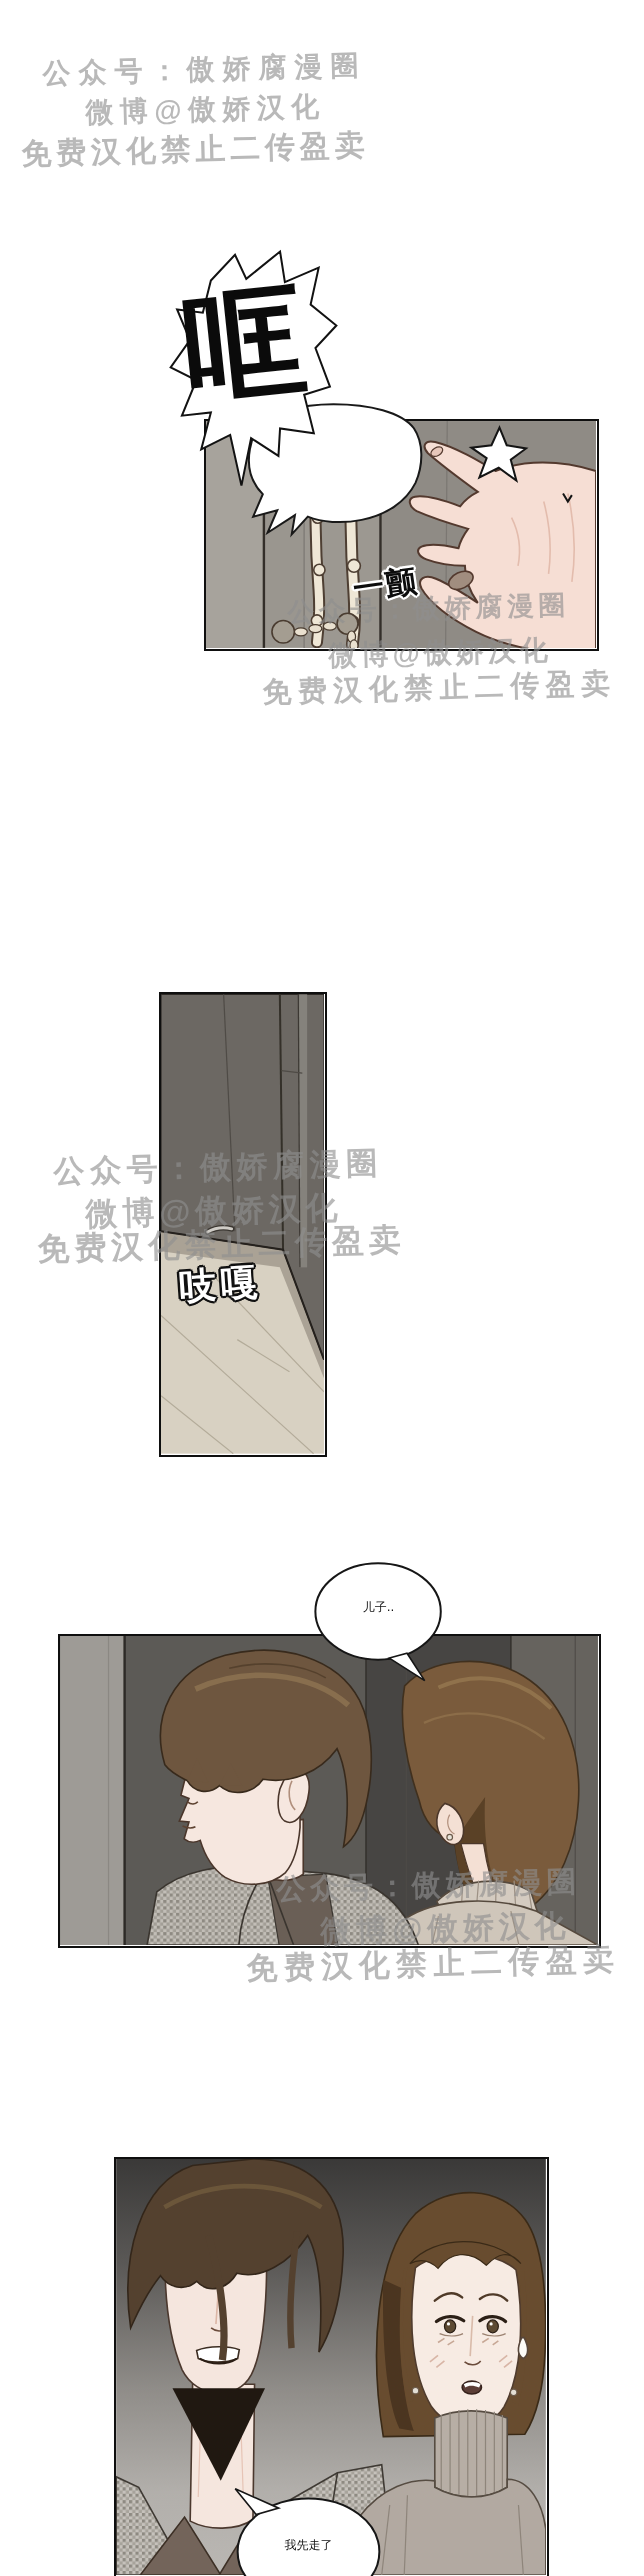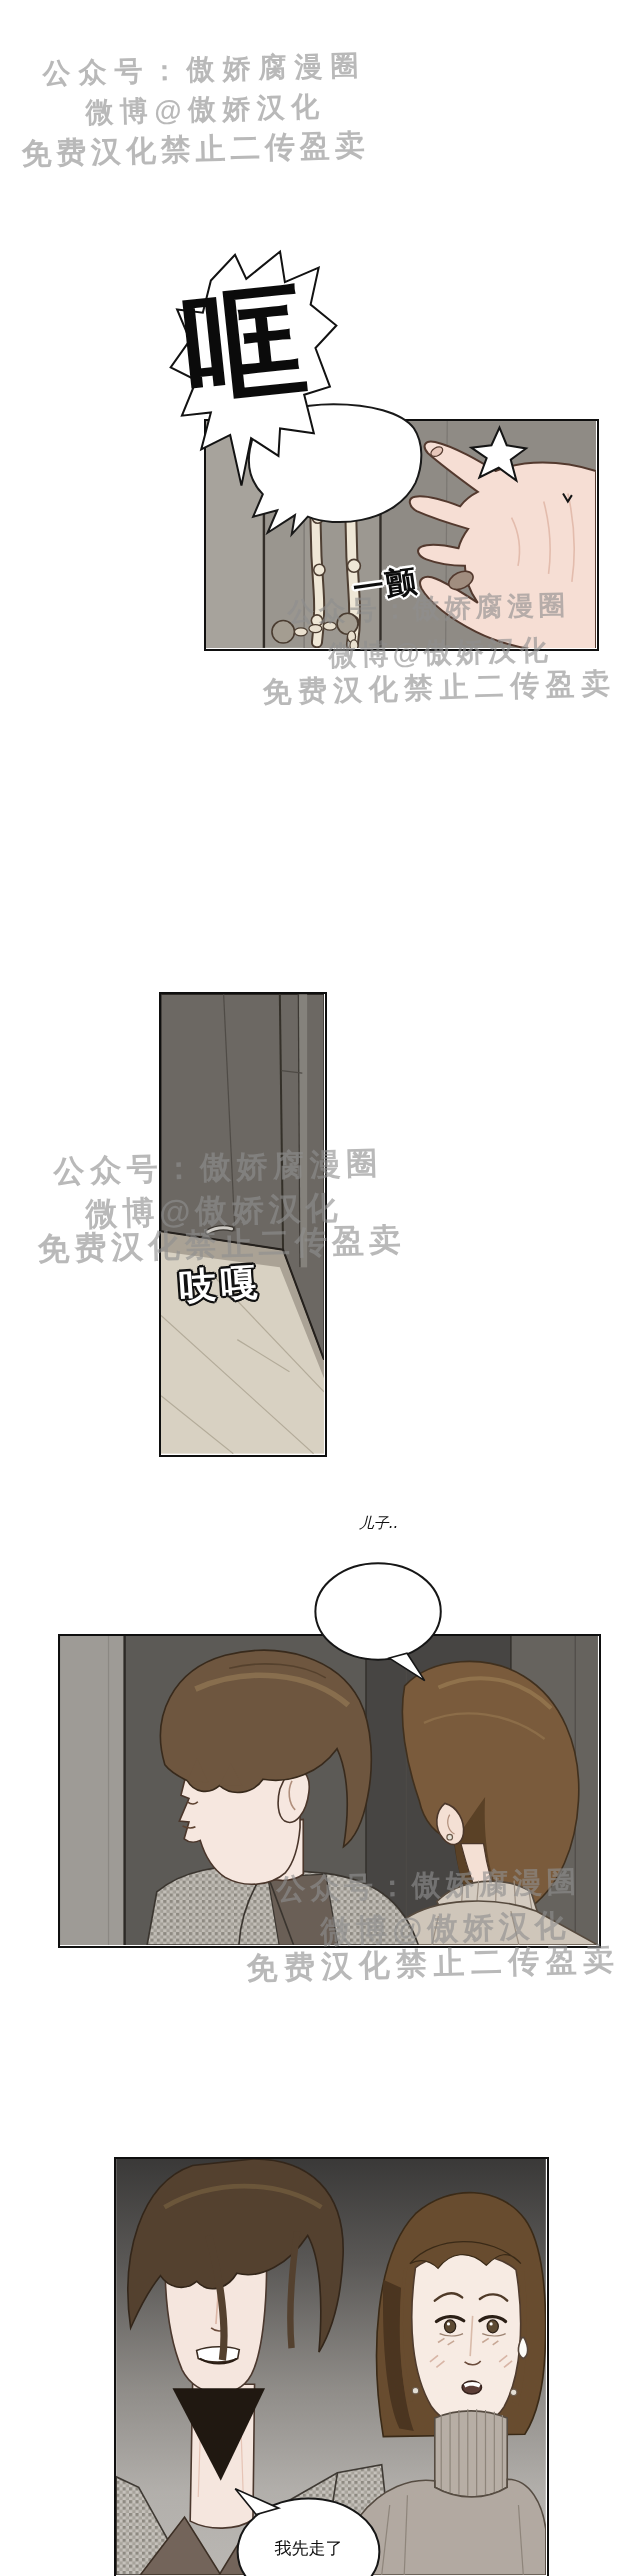--- a/index.html
+++ b/index.html
@@ -30,23 +30,23 @@
   
   .burst{position:absolute;left:161px;top:248px;z-index:30;}
   .bigchar{position:absolute;left:184px;top:283px;z-index:31;font-size:121px;font-weight:900;
            color:#0b0b0b;line-height:1;transform:rotate(-6deg);font-family:"DejaVu Serif", serif;}
   .bubble-svg{position:absolute;z-index:25;}
   .bubble-text{position:absolute;z-index:26;color:#111;text-align:center;
                font-family:"DejaVu Sans", sans-serif;}
   #bubble1-svg{left:221px;top:396px;}
   #bubble1-text{left:243px;top:436px;width:171px;font-size:20px;line-height:25px;}
   #bubble3-svg{left:312px;top:1560px;}
-  #bubble3-text{left:322px;top:1514px;width:113px;font-size:15px;font-style:italic;}
+  #bubble3-text{left:322px;top:1599px;width:113px;font-size:12px;}
   #bubble4-svg{left:232px;top:2487px;}
-  #bubble4-text{left:256px;top:2537px;width:105px;font-size:17px;}
+  #bubble4-text{left:256px;top:2537px;width:105px;font-size:12px;}
   .sfx-tremble{position:absolute;left:353px;top:564px;z-index:27;font-size:31px;font-weight:bold;
       color:#0c0c0c;transform:rotate(-8deg);letter-spacing:1.6px;
       text-shadow:-1.6px -1.6px 0 #fff,1.6px -1.6px 0 #fff,-1.6px 1.6px 0 #fff,1.6px 1.6px 0 #fff,0 2.4px 0 #fff,0 -2.4px 0 #fff,2.4px 0 0 #fff,-2.4px 0 0 #fff;}
   .sfx-creak{position:absolute;left:179px;top:1260px;z-index:27;font-size:37px;font-weight:bold;
       color:#ffffff;transform:rotate(-4deg);letter-spacing:4.8px;
       text-shadow:-1.6px -1.6px 0 #111,1.6px -1.6px 0 #111,-1.6px 1.6px 0 #111,1.6px 1.6px 0 #111,0 2.4px 0 #111,0 -2.4px 0 #111,2.4px 0 0 #111,-2.4px 0 0 #111;}
 </style>
 </head>
 <body>
 

